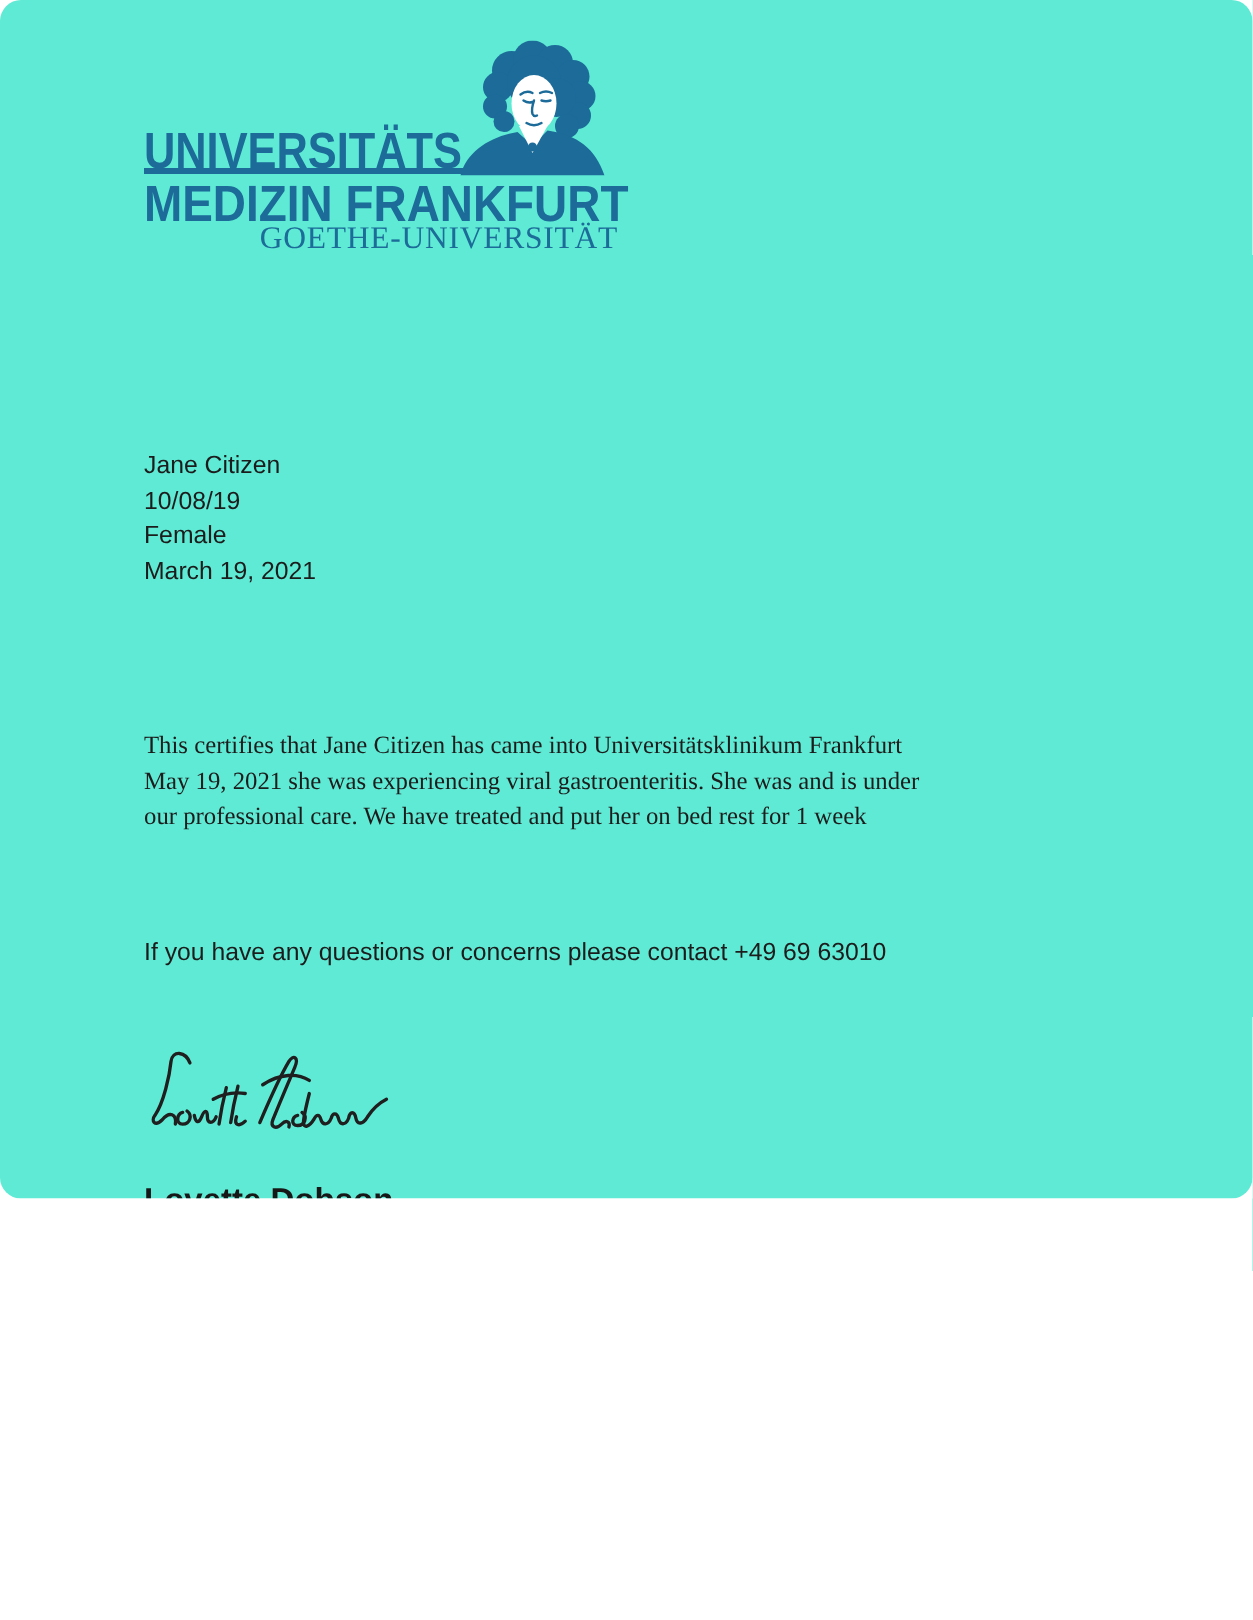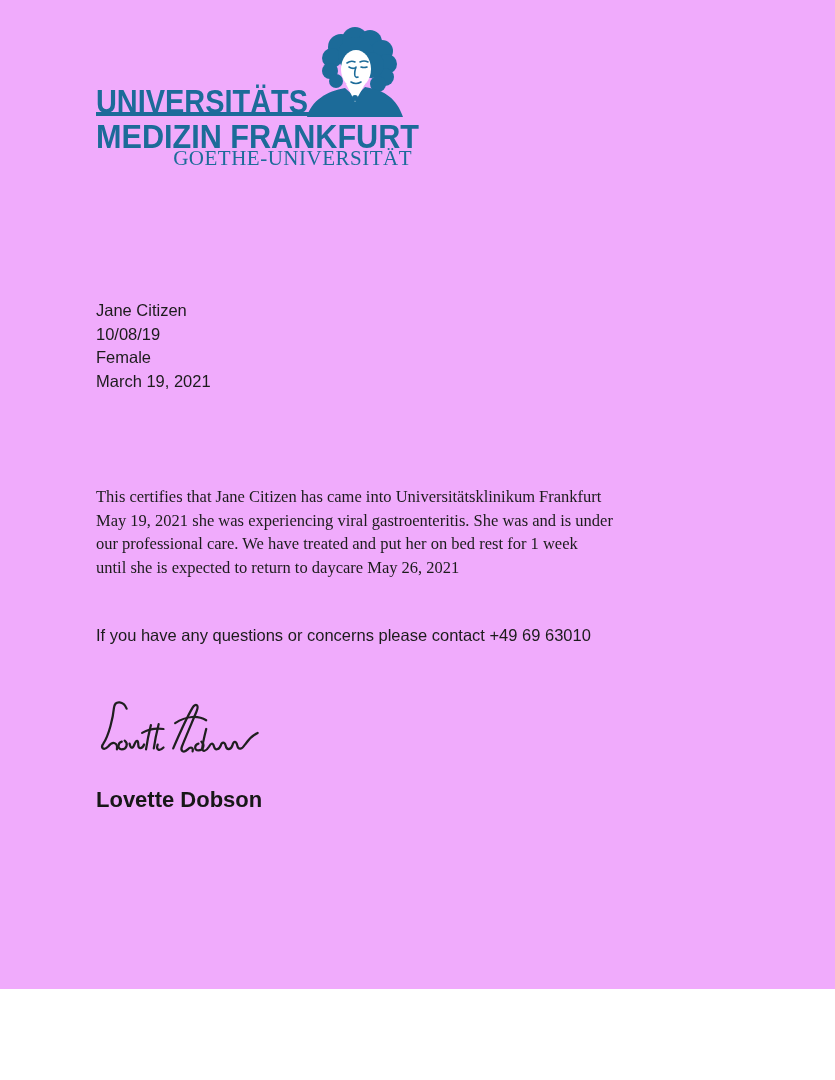--- a/index.html
+++ b/index.html
@@ -1,23 +1,24 @@
 <!DOCTYPE html>
 <html><head>
 <meta charset="utf-8">
 <style>
   html, body { margin: 0; padding: 0; background: #ffffff; }
   .page {
     position: relative;
     width: 835px;
-    height: 989px;
-    background: #f0abfc;
+    height: 799px;
+    background: #5eead4;
     font-family: "Liberation Sans", sans-serif;
     color: #1c1c1c;
     overflow: hidden;
+    border-radius: 14px;
   }
 
   
   .logo-head {
     position: absolute;
     left: 299px;
     top: 27px;
     width: 112px;
     height: 90px;
   }
@@ -142,21 +143,20 @@
     <div>10/08/19</div>
     <div>Female</div>
     <div>March 19, 2021</div>
   </div>
 
 
   <div class="textblock body-paragraph">
     <div>This certifies that Jane Citizen has came into Universitätsklinikum Frankfurt</div>
     <div>May 19, 2021 she was experiencing viral gastroenteritis. She was and is under</div>
     <div>our professional care. We have treated and put her on bed rest for 1 week</div>
-    <div>until she is expected to return to daycare May 26, 2021</div>
   </div>
 
   <div class="textblock contact-line">If you have any questions or concerns please contact +49 69 63010</div>
 
   <svg class="signature-svg" viewBox="0 0 170 68" xmlns="http://www.w3.org/2000/svg" aria-hidden="true">
     <g stroke="#1f1f1f" stroke-width="2.3" fill="none" stroke-linecap="round" stroke-linejoin="round">
       <path d="M30,13 C27,5 18,4 17,12 C16,22 12,40 6,49 C3,53 6,57 11,52 C16,46 21,48 20,55"></path>
       <path d="M25,47 C21,48 20,55 25,55 C30,55 32,49 28,46"></path>
       <path d="M33,49 C34,54 36,55 38,50 C40,45 42,45 42,50 C42,55 46,55 48,50"></path>
       <path d="M55,30 C53,38 51,48 50,55"></path>

